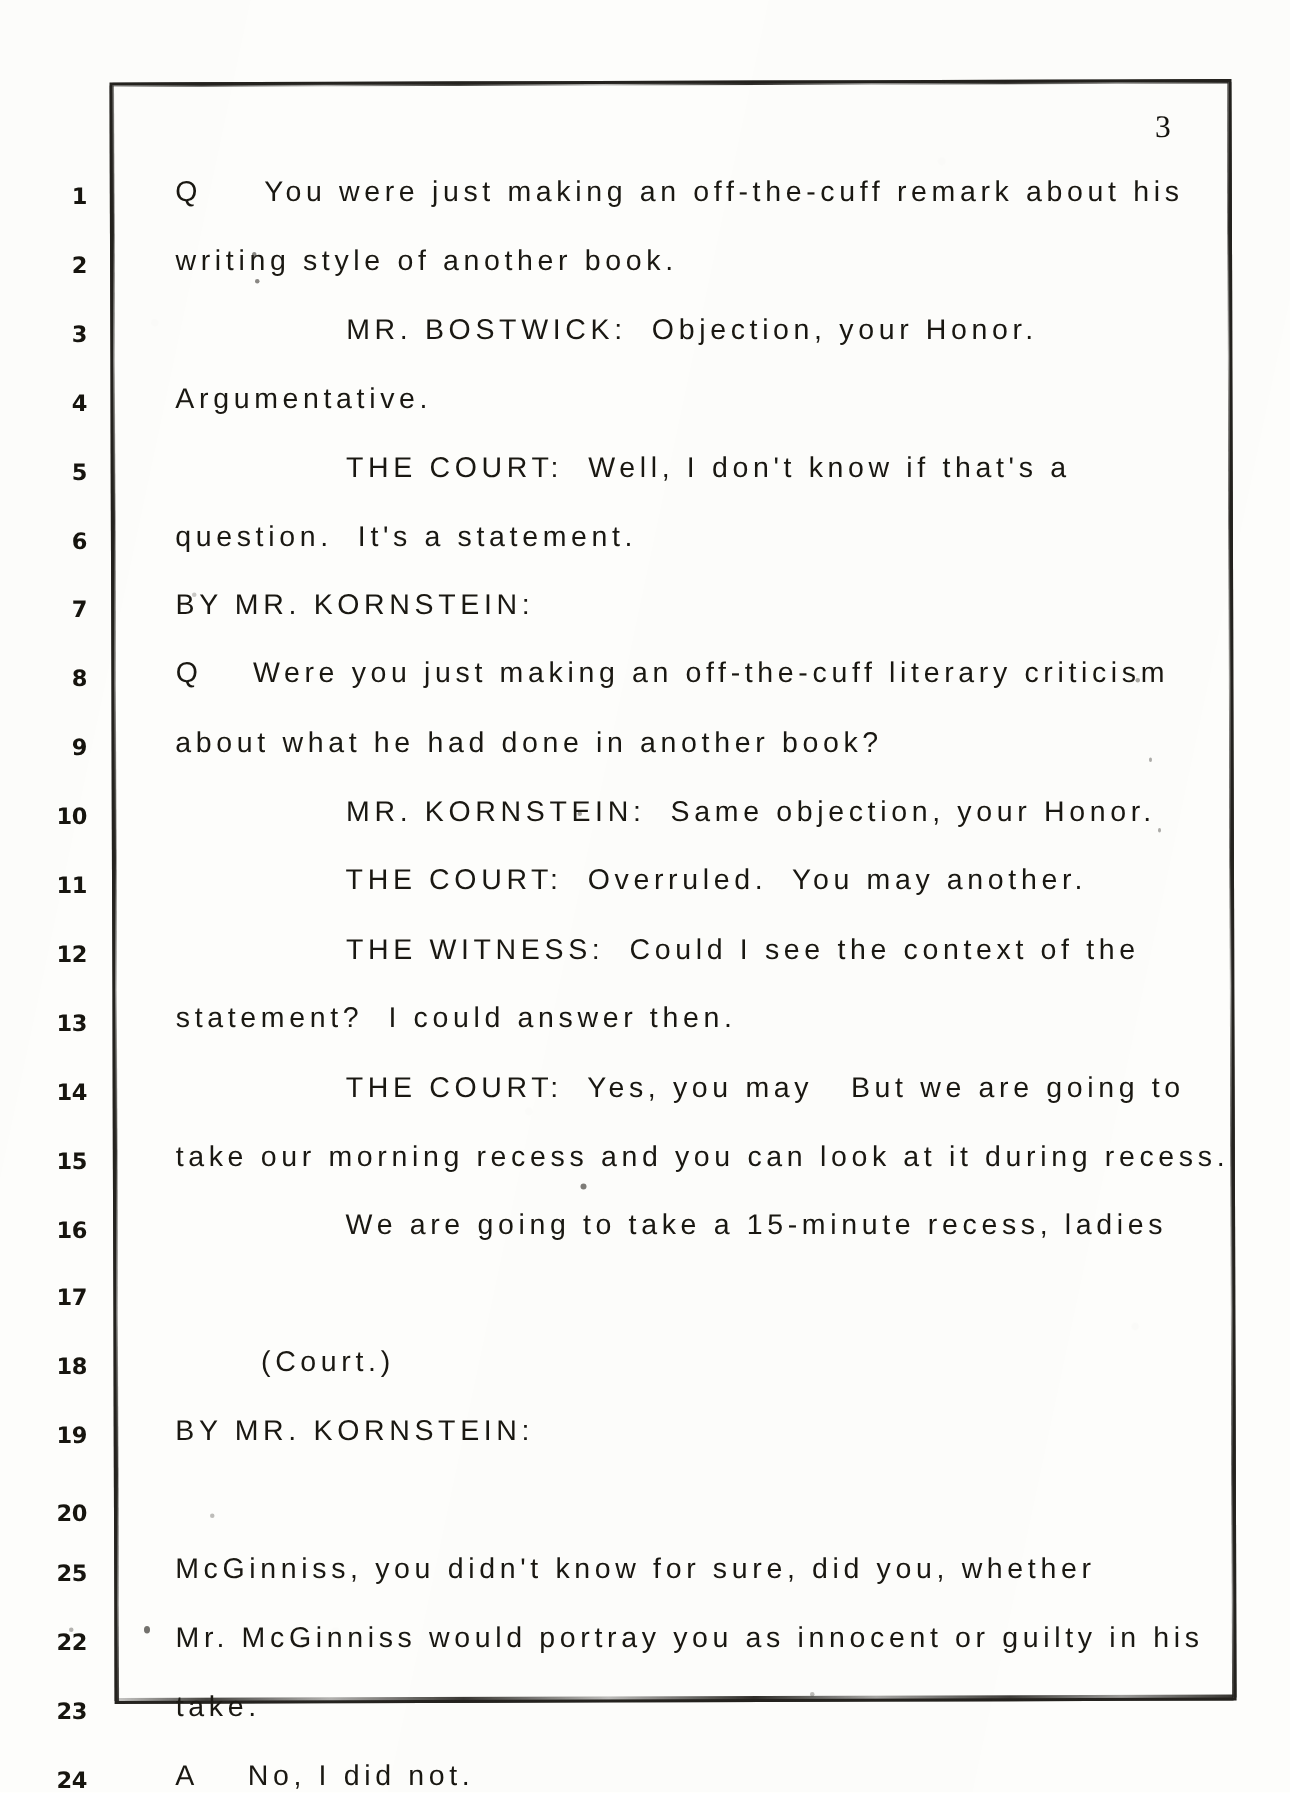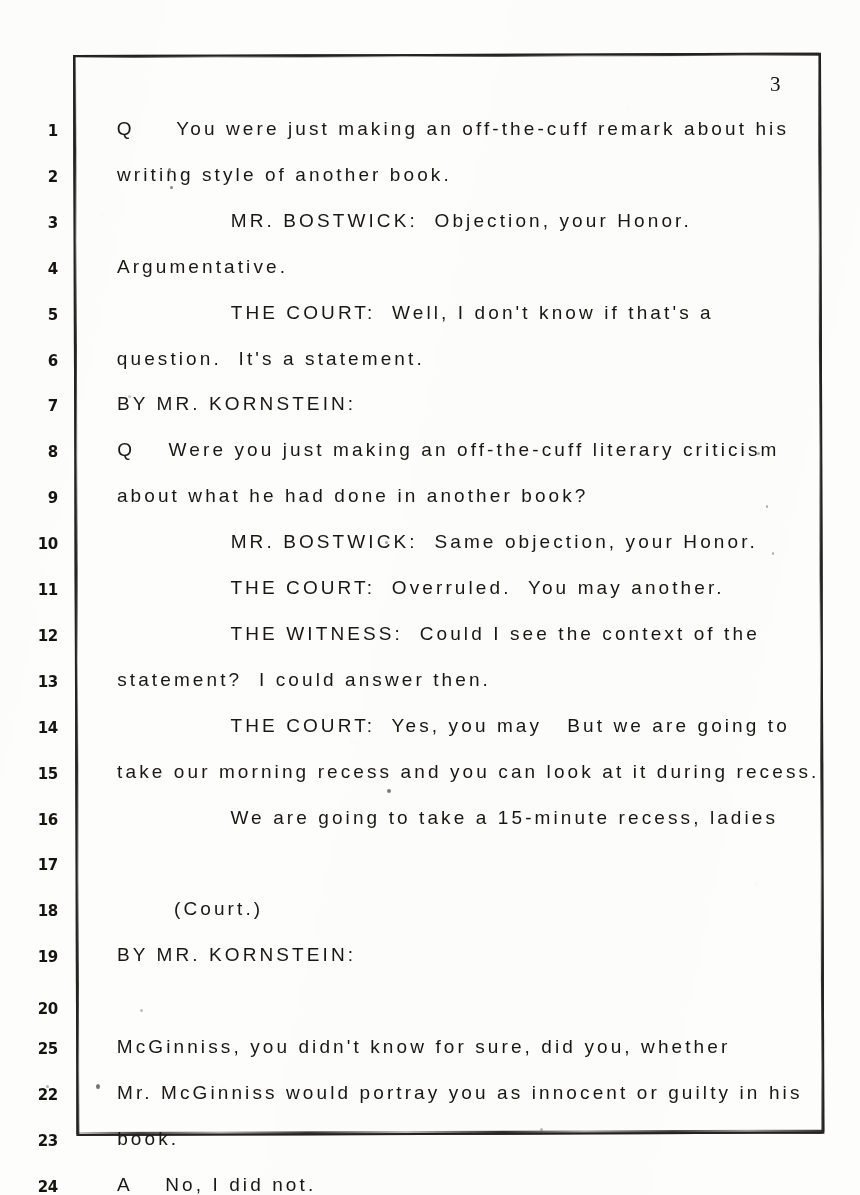--- a/index.html
+++ b/index.html
@@ -197,21 +197,21 @@
       <div class="line-row" style="top: 439.3px;">
         <div class="line-no">8</div>
         <div class="line-text" style="left: 88px; transform: translate(0.2px, -0.1px);">Q    Were you just making an off-the-cuff literary criticism</div>
       </div>
       <div class="line-row" style="top: 485.2px;">
         <div class="line-no">9</div>
         <div class="line-text" style="left: 88px; transform: translate(-0.1px, 0.2px);">about what he had done in another book?</div>
       </div>
       <div class="line-row" style="top: 531.1px;">
         <div class="line-no">10</div>
-        <div class="line-text" style="left: 201.6px; transform: translate(0.0999999px, 0px);">MR. BOSTWICK:  Same objection, your Honor.</div>
+        <div class="line-text" style="left: 201.6px; transform: translate(0.0999999px, 0px);">MR. KORNSTEIN:  Same objection, your Honor.</div>
       </div>
       <div class="line-row" style="top: 577px;">
         <div class="line-no">11</div>
         <div class="line-text" style="left: 201.6px; transform: translate(-0.2px, -0.2px);">THE COURT:  Overruled.  You may another.</div>
       </div>
       <div class="line-row" style="top: 622.9px;">
         <div class="line-no">12</div>
         <div class="line-text" style="left: 201.6px; transform: translate(0px, 0.0999999px);">THE WITNESS:  Could I see the context of the</div>
       </div>
       <div class="line-row" style="top: 668.8px;">
@@ -247,21 +247,21 @@
       <div class="line-row" style="top: 1036px;">
         <div class="line-no">25</div>
         <div class="line-text" style="left: 88px; transform: translate(-0.2px, -0.2px);">McGinniss, you didn't know for sure, did you, whether</div>
       </div>
       <div class="line-row" style="top: 1081.9px;">
         <div class="line-no">22</div>
         <div class="line-text" style="left: 88px; transform: translate(0px, 0.0999999px);">Mr. McGinniss would portray you as innocent or guilty in his</div>
       </div>
       <div class="line-row" style="top: 1127.8px;">
         <div class="line-no">23</div>
-        <div class="line-text" style="left: 88px; transform: translate(0.2px, -0.1px);">book.</div>
+        <div class="line-text" style="left: 88px; transform: translate(0.2px, -0.1px);">take.</div>
       </div>
       <div class="line-row" style="top: 1173.7px;">
         <div class="line-no">24</div>
         <div class="line-text" style="left: 88px; transform: translate(-0.1px, 0.2px);">A    No, I did not.</div>
       </div>
     </div>
 
   <span class="speck" style="left:168px; top:168px; width:3px; height:4px;"></span>
   <span class="speck" style="left:170px; top:186px; width:3px; height:3px;"></span>
   <span class="speck" style="left:757px; top:452px; width:3px; height:3px; opacity:.4;"></span>

